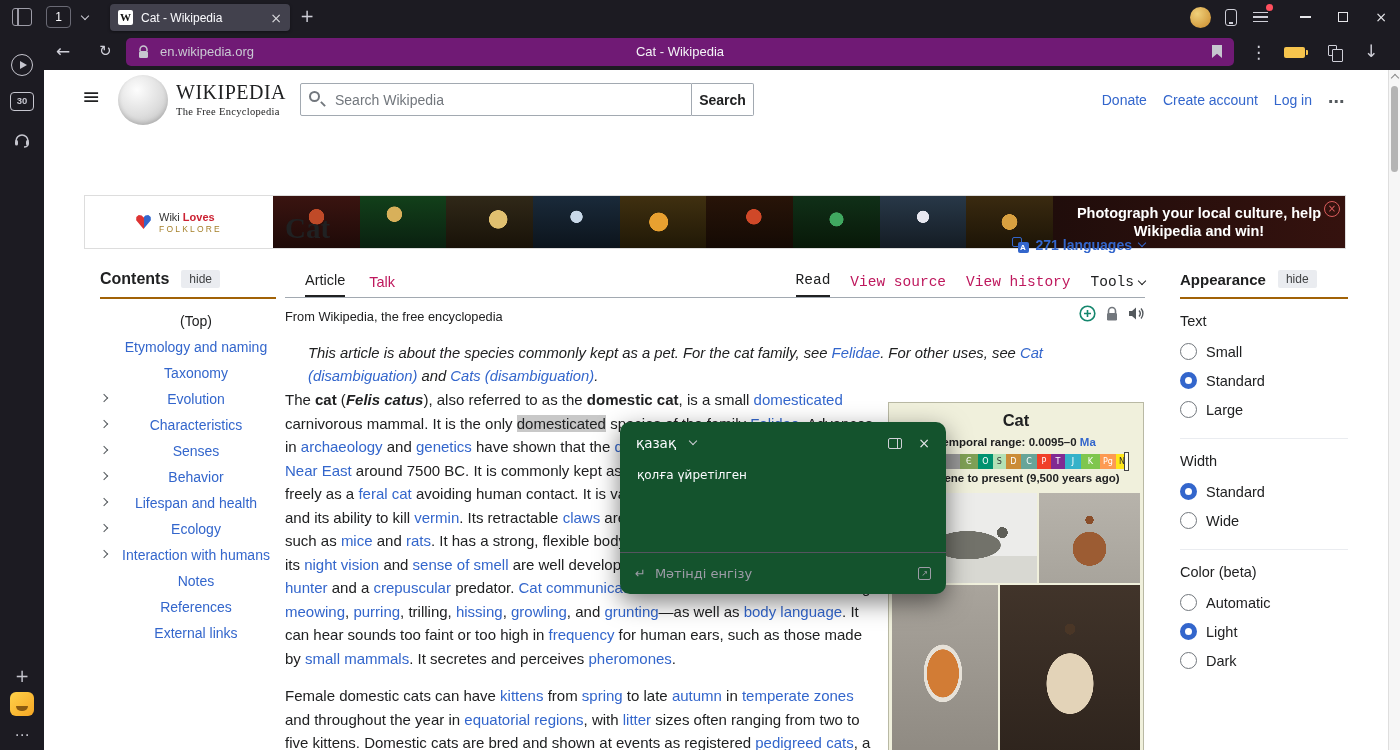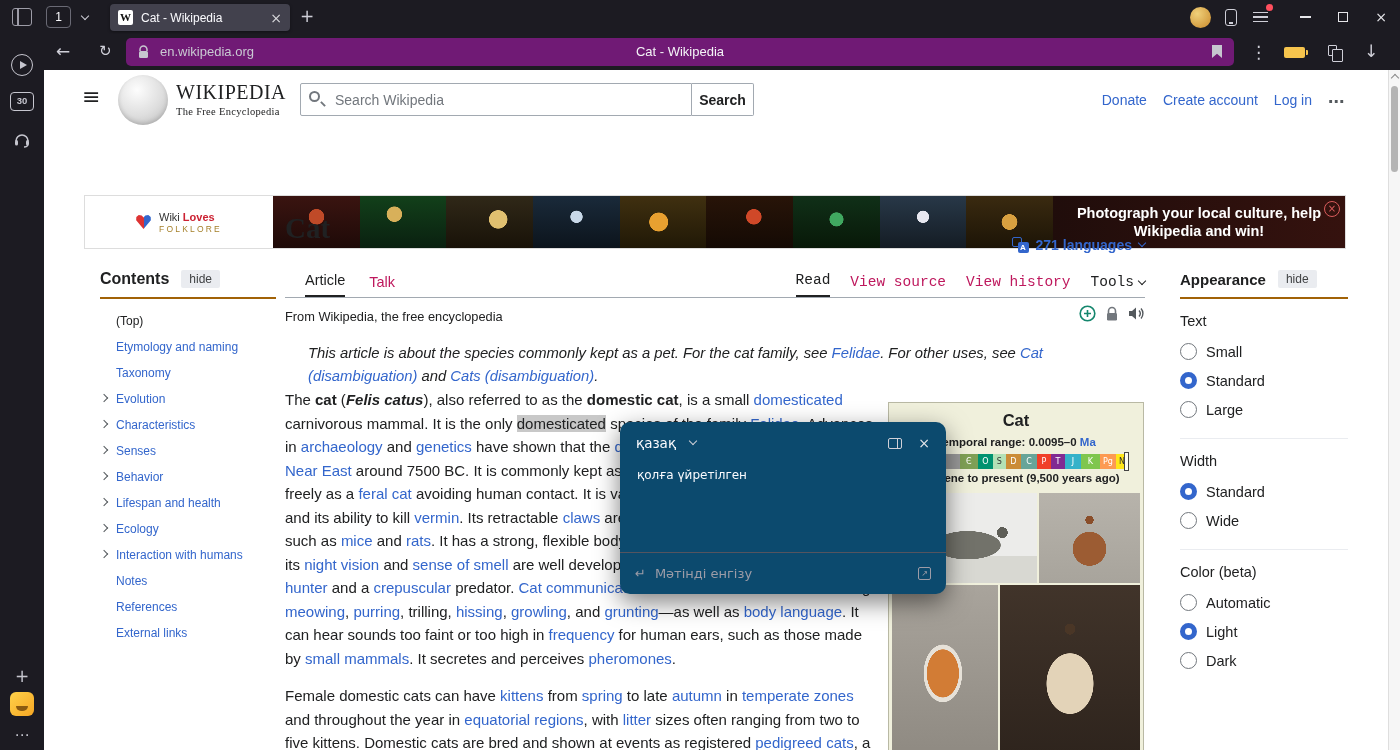--- a/index.html
+++ b/index.html
@@ -117,21 +117,21 @@
   .lnk { color: #3366cc; text-decoration: none; cursor: pointer; }
   .b { font-weight: bold; }
   .bi { font-weight: bold; font-style: italic; }
   .hl { background: #c8c8c8; }
 
   
   .toc { position: absolute; left: 56px; top: 200px; width: 176px; }
   .panel-head { display: flex; align-items: center; gap: 12px; border-bottom: 2px solid #a16207; padding-bottom: 9px; margin-bottom: 9px; }
   .panel-head .ph-title { font-weight: bold; font-size: 16px; color: #202122; }
   .hide-pill { background: #eaecf0; border-radius: 2px; font-size: 12px; color: #404244; padding: 2px 8px; }
-  .toc-item { position: relative; height: 26px; display: flex; align-items: center; padding-left: 16px; font-size: 12px; color: #3366cc; }
+  .toc-item { position: relative; height: 26px; display: flex; align-items: center; padding-left: 16px; font-size: 14px; color: #3366cc; justify-content: center; }
   .toc-item.toc-top { color: #202122; }
   .toc-chev { position: absolute; left: 1px; top: 9px; width: 6px; height: 6px; border-top: 1.5px solid #54595d; border-right: 1.5px solid #54595d; transform: rotate(45deg); }
 
   
   .appearance { position: absolute; left: 1136px; top: 200px; width: 168px; }
   .appearance .ph-title { font-size: 15px; }
   .ap-label { font-size: 14.5px; color: #202122; margin: 14px 0 8px; }
   .ap-label:not(:first-child) { border-top: 1px solid #eaecf0; padding-top: 14px; margin-top: 14px; }
   .ap-option { display: flex; align-items: center; gap: 9px; height: 29px; font-size: 14.5px; color: #202122; }
   .radio { width: 17px; height: 17px; border: 1px solid #72777d; border-radius: 50%; background: #fff; flex: 0 0 auto; }
@@ -147,21 +147,21 @@
   .ts-marker { position: absolute; right: -1px; top: -2px; width: 5px; height: 19px; background: #fffef2; border: 1px solid #444; }
   .ib-note { text-align: center; font-size: 11.5px; font-weight: 600; margin: 3px 6px 9px; }
   .ib-row { display: flex; gap: 2px; margin-top: 2px; }
   .ib-row .ph { border: 0; }
   .ph1 { width: 59%; height: 90px; background: radial-gradient(ellipse 38% 26% at 52% 58%, #72726a 0 60%, transparent 61%), radial-gradient(circle 9px at 76% 44%, #5e5e57 0 60%, transparent 61%), linear-gradient(#ececea 0 70%, #d8d8d2 70%); }
   .ph2 { width: 41%; height: 90px; background: radial-gradient(ellipse 30% 34% at 50% 62%, #9c5c33 0 55%, transparent 56%), radial-gradient(circle 7px at 50% 30%, #8a4e2a 0 60%, transparent 61%), linear-gradient(#b7b3ab, #a8a49c); }
   .ph3 { width: 43%; height: 170px; background: radial-gradient(ellipse 30% 28% at 48% 52%, #d27c35 0 50%, #e6e1d8 51% 60%, transparent 61%), linear-gradient(#a9a49c, #8f8a82); }
   .ph4 { width: 57%; height: 170px; background: radial-gradient(ellipse 32% 34% at 50% 58%, #e3d3b8 0 52%, transparent 53%), radial-gradient(circle 9px at 50% 26%, #4a3626 0 60%, transparent 61%), linear-gradient(#41342a, #2e241d); }
 
   
-  .popup { position: absolute; left: 576px; top: 352px; width: 326px; height: 172px; background: #0c4a6e; border-radius: 10px; box-shadow: 0 8px 24px rgba(0,0,0,.5); color: #fbfbfe; font-family: "DejaVu Sans", sans-serif; z-index: 10; }
+  .popup { position: absolute; left: 576px; top: 352px; width: 326px; height: 172px; background: #14532d; border-radius: 10px; box-shadow: 0 8px 24px rgba(0,0,0,.5); color: #fbfbfe; font-family: "DejaVu Sans", sans-serif; z-index: 10; }
   .pp-head { display: flex; align-items: center; padding: 13px 16px 0; }
   .pp-lang { font-size: 13.5px; }
   .pp-chev { color: #d0d0d7; margin-left: 14px; position: relative; top: -2px; }
   .pp-spacer { flex: 1; }
   .pane-ico { width: 14px; height: 11px; border: 1.5px solid #d0d0d7; border-radius: 2px; position: relative; }
   .pane-ico::after { content: ""; position: absolute; right: 3px; top: 0; bottom: 0; width: 1.5px; background: #d0d0d7; }
   .pp-close { font-size: 14px; margin-left: 16px; color: #e6e6ea; }
   .pp-body { padding: 17px 17px; font-size: 12px; }
   .pp-foot { position: absolute; left: 0; right: 0; bottom: 0; height: 42px; border-top: 1px solid #55545f; display: flex; align-items: center; gap: 9px; padding: 0 15px; color: #9d9ca7; font-size: 13px; }
   .pp-send { margin-left: auto; width: 13px; height: 13px; border: 1.5px solid #9d9ca7; border-radius: 2px; color: #9d9ca7; font-size: 8px; line-height: 11px; text-align: center; }

